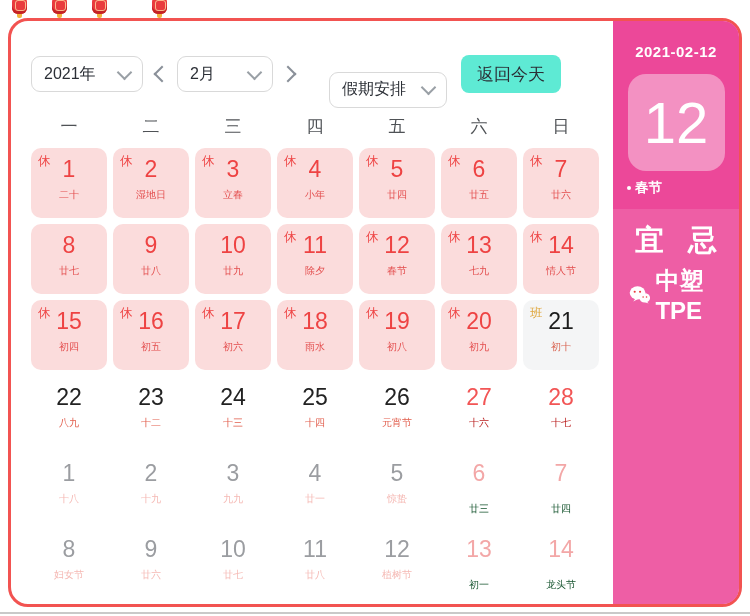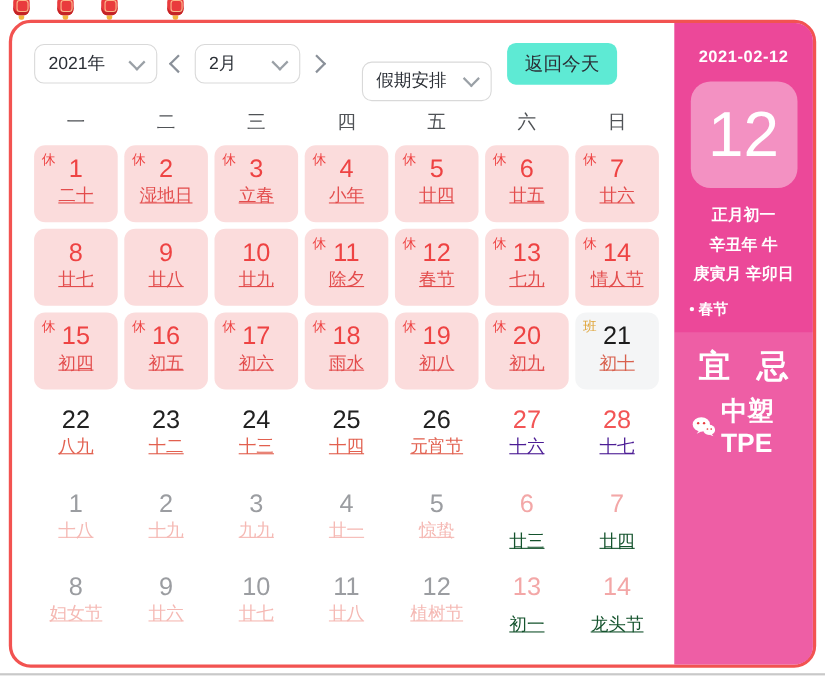--- a/index.html
+++ b/index.html
@@ -12,21 +12,21 @@
            border-radius:5px 5px 6px 6px;box-shadow:inset 0 -3px 0 #c42325;}
   .lantern:after{content:"";position:absolute;left:5px;bottom:-4px;width:5px;height:4px;
            background:#f2b33d;border-radius:0 0 2px 2px;}
   .lantern:before{content:"";position:absolute;left:3px;top:3px;width:9px;height:9px;
            border:1px solid #ffd9a0;border-radius:3px;opacity:.8;}
 
   
   .card{position:absolute;left:8px;top:18px;width:734px;height:589px;background:#fff;
         border:3px solid #f25351;border-radius:20px;box-sizing:border-box;display:flex;}
 
-  .cal{flex:1;padding:18px 14px 0 20px;}
+  .cal{flex:1;padding:34px 14px 0 20px;}
 
   
   .toolbar{display:flex;align-items:center;height:38px;margin-bottom:22px;}
   .select{display:flex;align-items:center;justify-content:space-between;height:36px;
           border:1px solid #d9d9d9;border-radius:9px;padding:0 12px;box-sizing:border-box;
           color:#2b2f36;font-size:16px;cursor:pointer;background:#fff;}
   .sel-year{width:112px;}
   .sel-month{width:96px;}
   .sel-holiday{width:118px;margin-top:31px;}
   .chev{width:9px;height:9px;border-right:2px solid #9aa0a6;border-bottom:2px solid #9aa0a6;
@@ -41,37 +41,37 @@
 
   
   .weekdays{display:grid;grid-template-columns:repeat(7,76px);gap:0 6px;margin-bottom:10px;}
   .weekdays span{text-align:center;font-size:17px;color:#4f5256;}
 
   
   .grid{display:grid;grid-template-columns:repeat(7,76px);grid-auto-rows:70px;gap:6px;}
   .cell{position:relative;border-radius:10px;text-align:center;padding-top:7px;
         box-sizing:border-box;cursor:pointer;}
   .cell .num{font-size:23px;line-height:28px;}
-  .cell .lunar{font-size:16px;line-height:20px;margin-top:2px;text-decoration:underline;}
+  .cell .lunar{font-size:10px;line-height:20px;margin-top:2px;}
   .cell .badge{position:absolute;left:7px;top:5px;font-size:12.5px;}
 
   .v-p{background:#fbdcdc;}
   .v-p .num{color:#ee4343;}
   .v-p .lunar{color:#e34d4d;}
   .v-p .badge{color:#ee4343;}
 
   .v-w{background:#f4f5f6;}
   .v-w .num{color:#1c1c1c;}
   .v-w .lunar{color:#d8614e;}
   .v-w .badge{color:#dfa53a;}
 
   .v-b .num{color:#222;}
   .v-b .lunar{color:#e2604f;}
   .v-r .num{color:#f25555;}
-  .v-r .lunar{color:#4c1d95;}
+  .v-r .lunar{color:#b91c1c;}
   .v-g .num{color:#9b9da1;}
   .v-g .lunar{color:#f5b9b4;}
   .v-gp .num{color:#f3a7a7;}
   .v-gp .lunar{color:#14532d;margin-top:12px;}
 
   
   .panel{width:135px;background:#ec4899;border-radius:0 16px 16px 0;color:#fff;
          display:flex;flex-direction:column;}
   .p-date{text-align:center;font-size:15px;font-weight:bold;margin-top:22px;letter-spacing:.5px;}
   .p-big{width:97px;height:97px;margin:14px auto 0;background:rgba(255,255,255,.4);
@@ -325,25 +325,20 @@
           <div class="lunar">龙头节</div>
         </div>
       </div>
   </div>
 
   <aside class="panel">
     <div class="p-date">2021-02-12</div>
     <div class="p-big">
       <span>12</span>
     </div>
-    <div class="p-lunar">
-      <div>正月初一</div>
-      <div>辛丑年 牛</div>
-      <div>庚寅月 辛卯日</div>
-    </div>
     <div class="p-festival">
       <span class="dot"></span>
       <span>春节</span>
     </div>
     <div class="p-section">
       <div class="p-cols-head">
         <span>宜</span>
         <span>忌</span>
       </div>
       <div class="p-brand">

